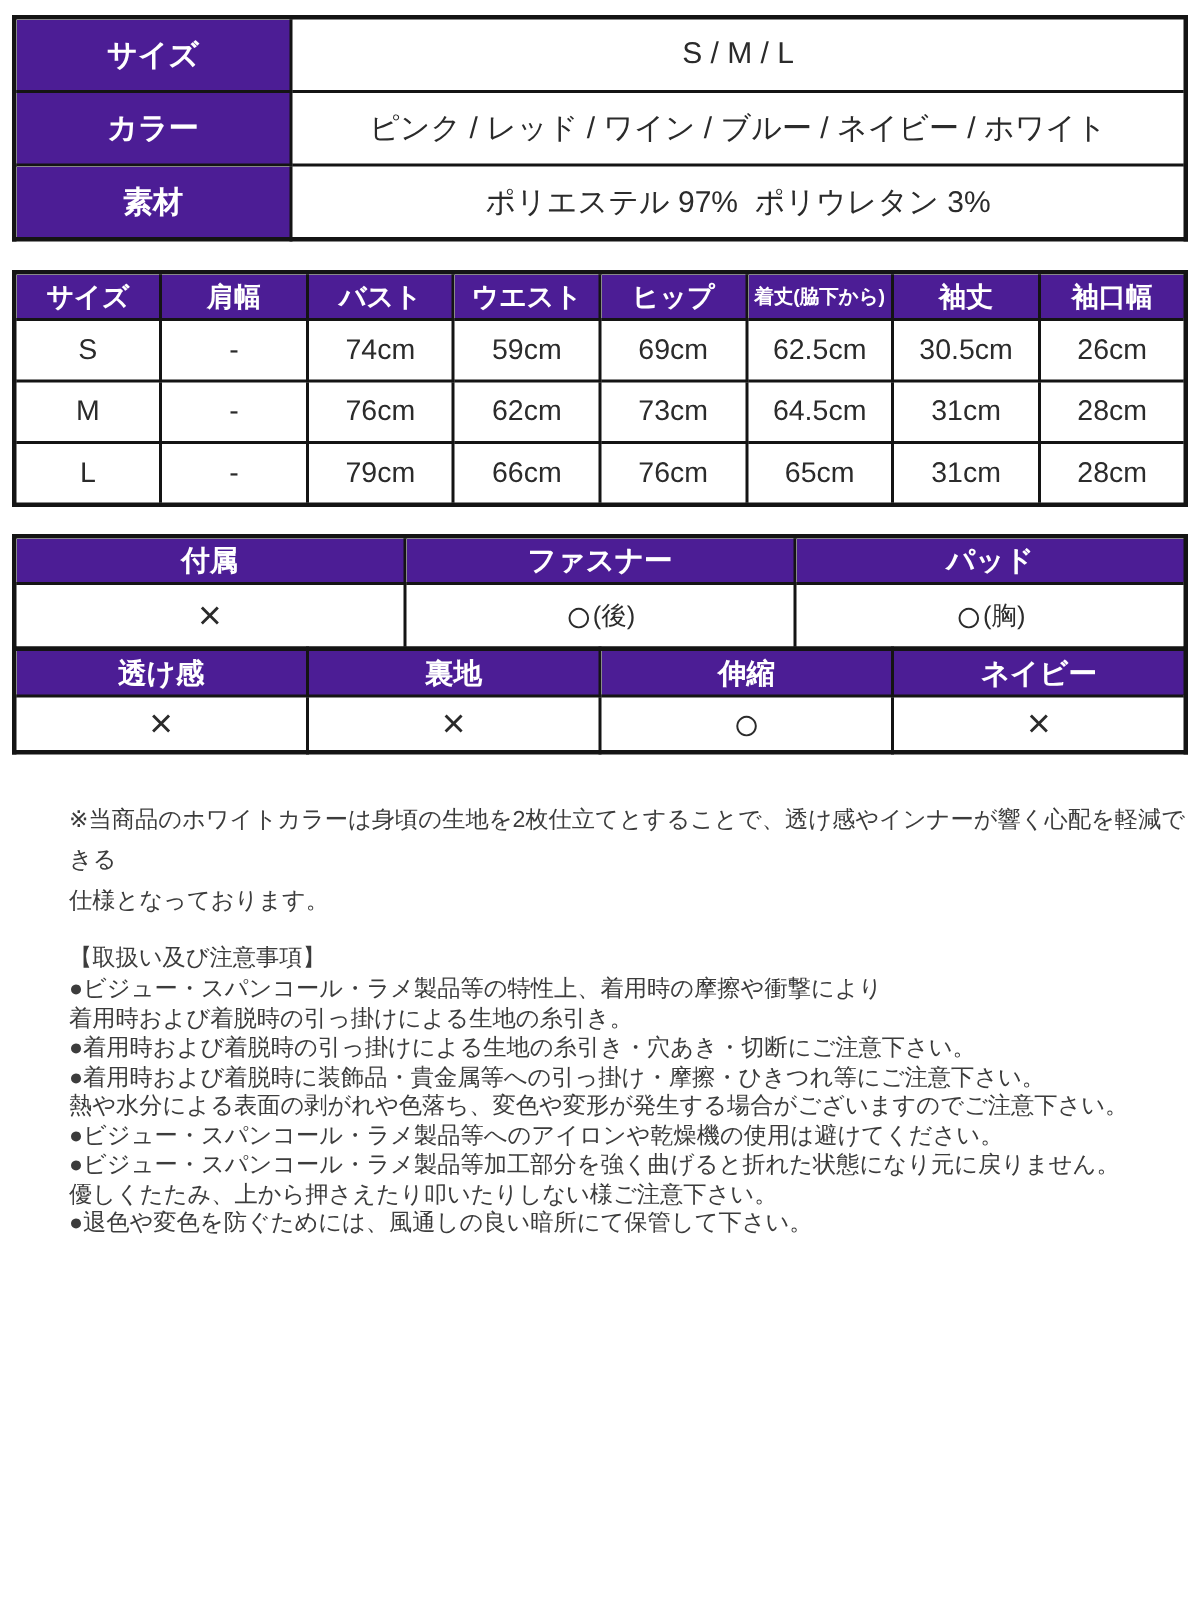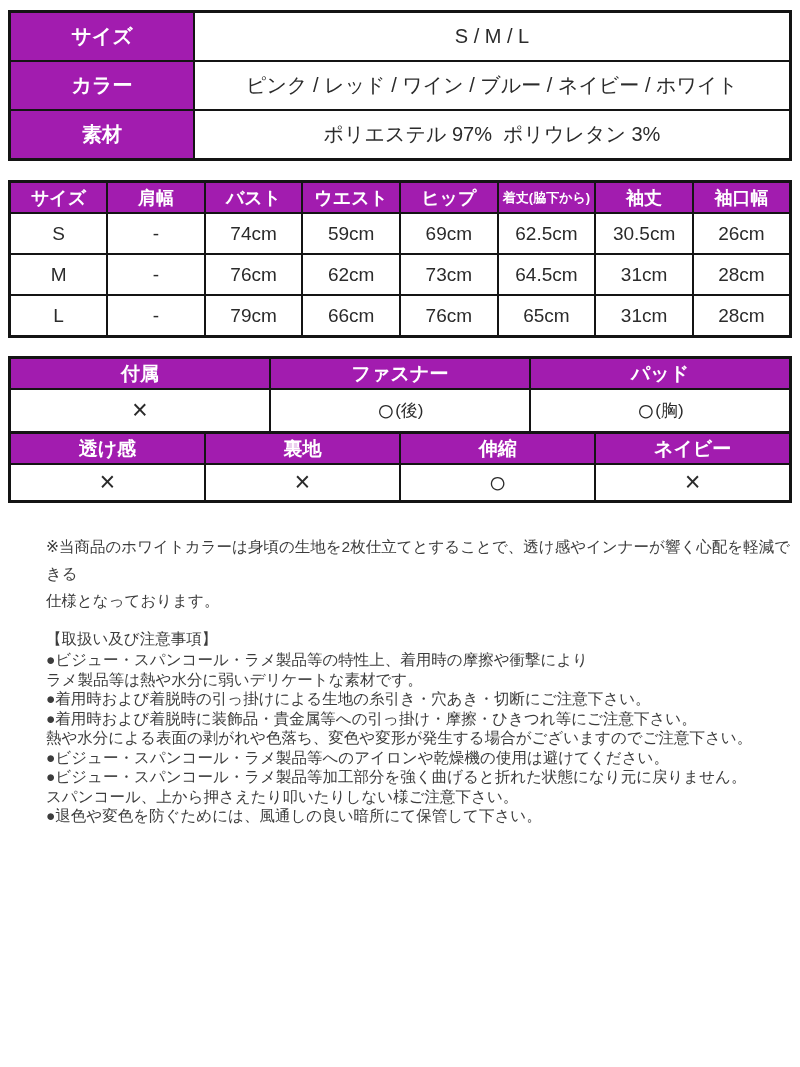--- a/index.html
+++ b/index.html
@@ -19,21 +19,21 @@
     border:3px solid #141414;
   }
   th,td{
     border:2px solid #141414;
     text-align:center;
     vertical-align:middle;
     padding:0;
     overflow:hidden;
   }
   th{
-    background:#a21caf;
+    background:#4c1d95;
     color:#ffffff;
     font-weight:bold;
     text-align:center;
   }
 
   
   .spec-table th{width:182px;height:47px;font-size:20px;}
   .spec-table td{height:47px;font-size:20px;white-space:pre-wrap;color:#2b2b2b;}
 
   
@@ -175,24 +175,24 @@
     </table>
 
   <div class="notes">
     <div class="note-white">
       <div>※当商品のホワイトカラーは身頃の生地を2枚仕立てとすることで、透け感やインナーが響く心配を軽減できる</div>
       <div>仕様となっております。</div>
     </div>
     <div class="handling">
       <div class="handling-title">【取扱い及び注意事項】</div>
       <div class="h-line">●ビジュー・スパンコール・ラメ製品等の特性上、着用時の摩擦や衝撃により</div>
-      <div class="h-line">ラメ製品等は熱や水分に弱いデリケートな素材です。</div>
+      <div class="h-line">着用時および着脱時の引っ掛けによる生地の糸引き。</div>
       <div class="h-line">●着用時および着脱時の引っ掛けによる生地の糸引き・穴あき・切断にご注意下さい。</div>
       <div class="h-line">●着用時および着脱時に装飾品・貴金属等への引っ掛け・摩擦・ひきつれ等にご注意下さい。</div>
       <div class="h-line">熱や水分による表面の剥がれや色落ち、変色や変形が発生する場合がございますのでご注意下さい。</div>
       <div class="h-line">●ビジュー・スパンコール・ラメ製品等へのアイロンや乾燥機の使用は避けてください。</div>
       <div class="h-line">●ビジュー・スパンコール・ラメ製品等加工部分を強く曲げると折れた状態になり元に戻りません。</div>
-      <div class="h-line">スパンコール、上から押さえたり叩いたりしない様ご注意下さい。</div>
+      <div class="h-line">優しくたたみ、上から押さえたり叩いたりしない様ご注意下さい。</div>
       <div class="h-line">●退色や変色を防ぐためには、風通しの良い暗所にて保管して下さい。</div>
     </div>
   </div>
 
 </div>
 
 </body></html>

